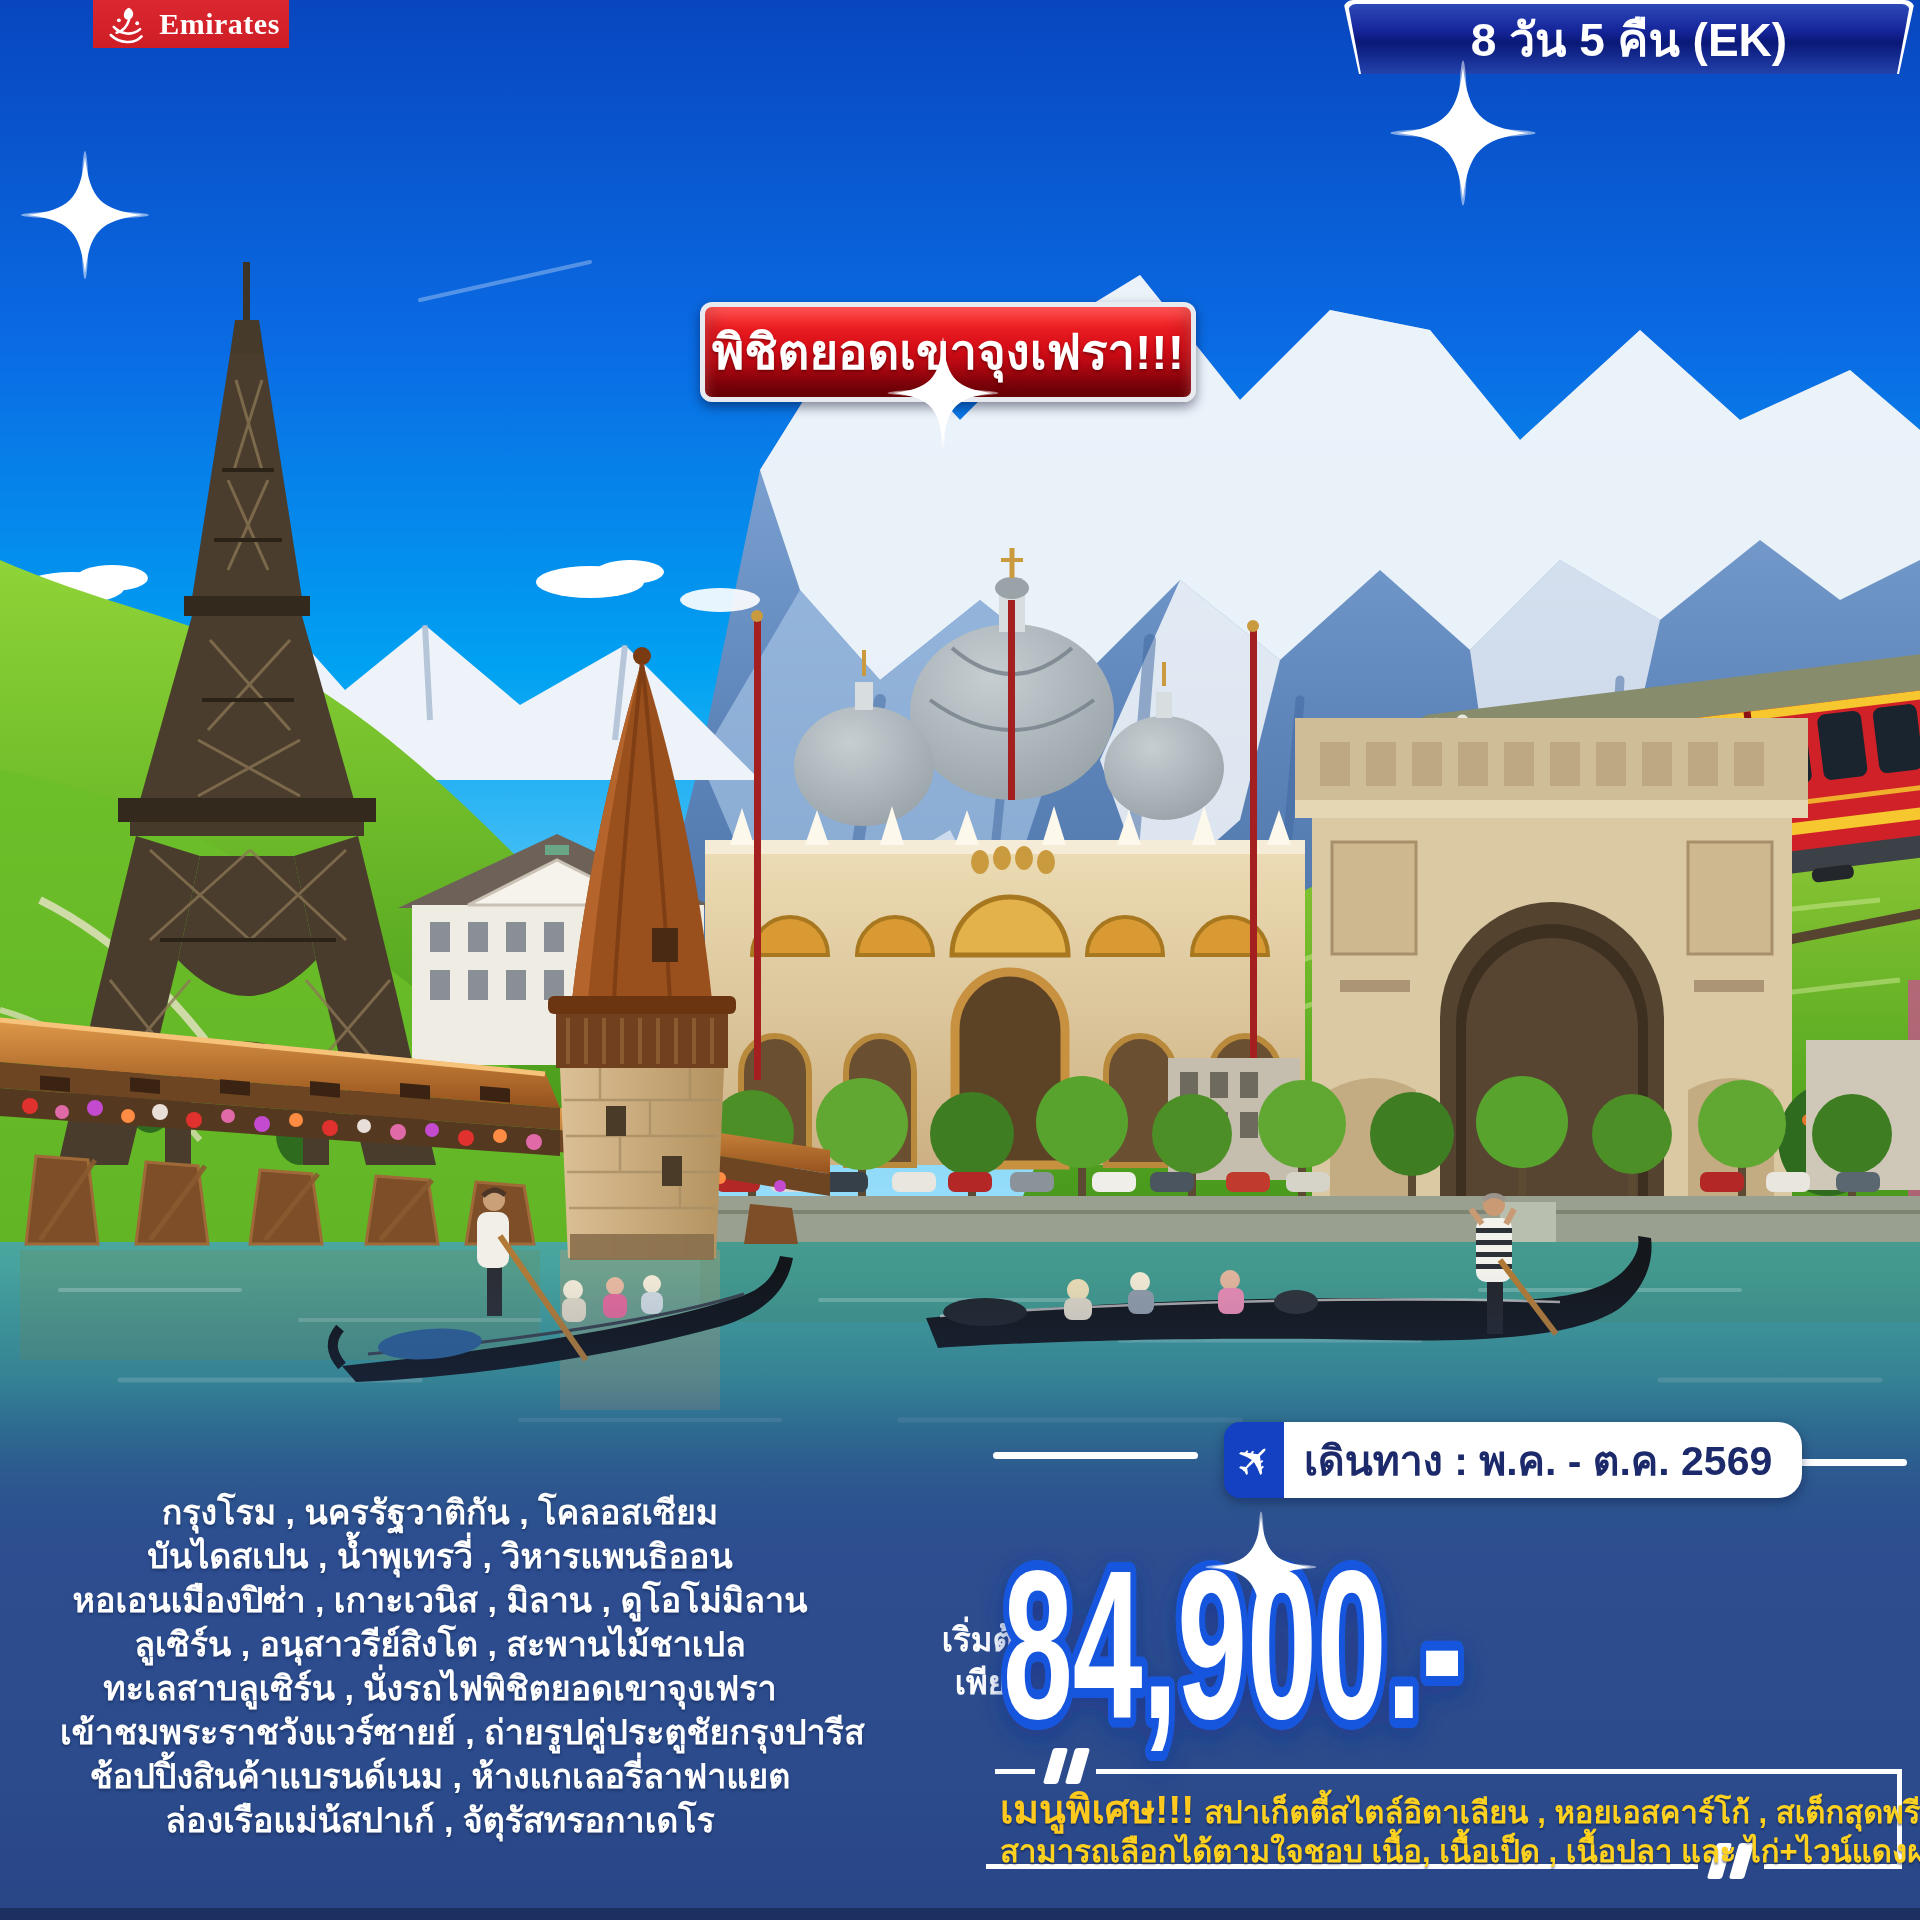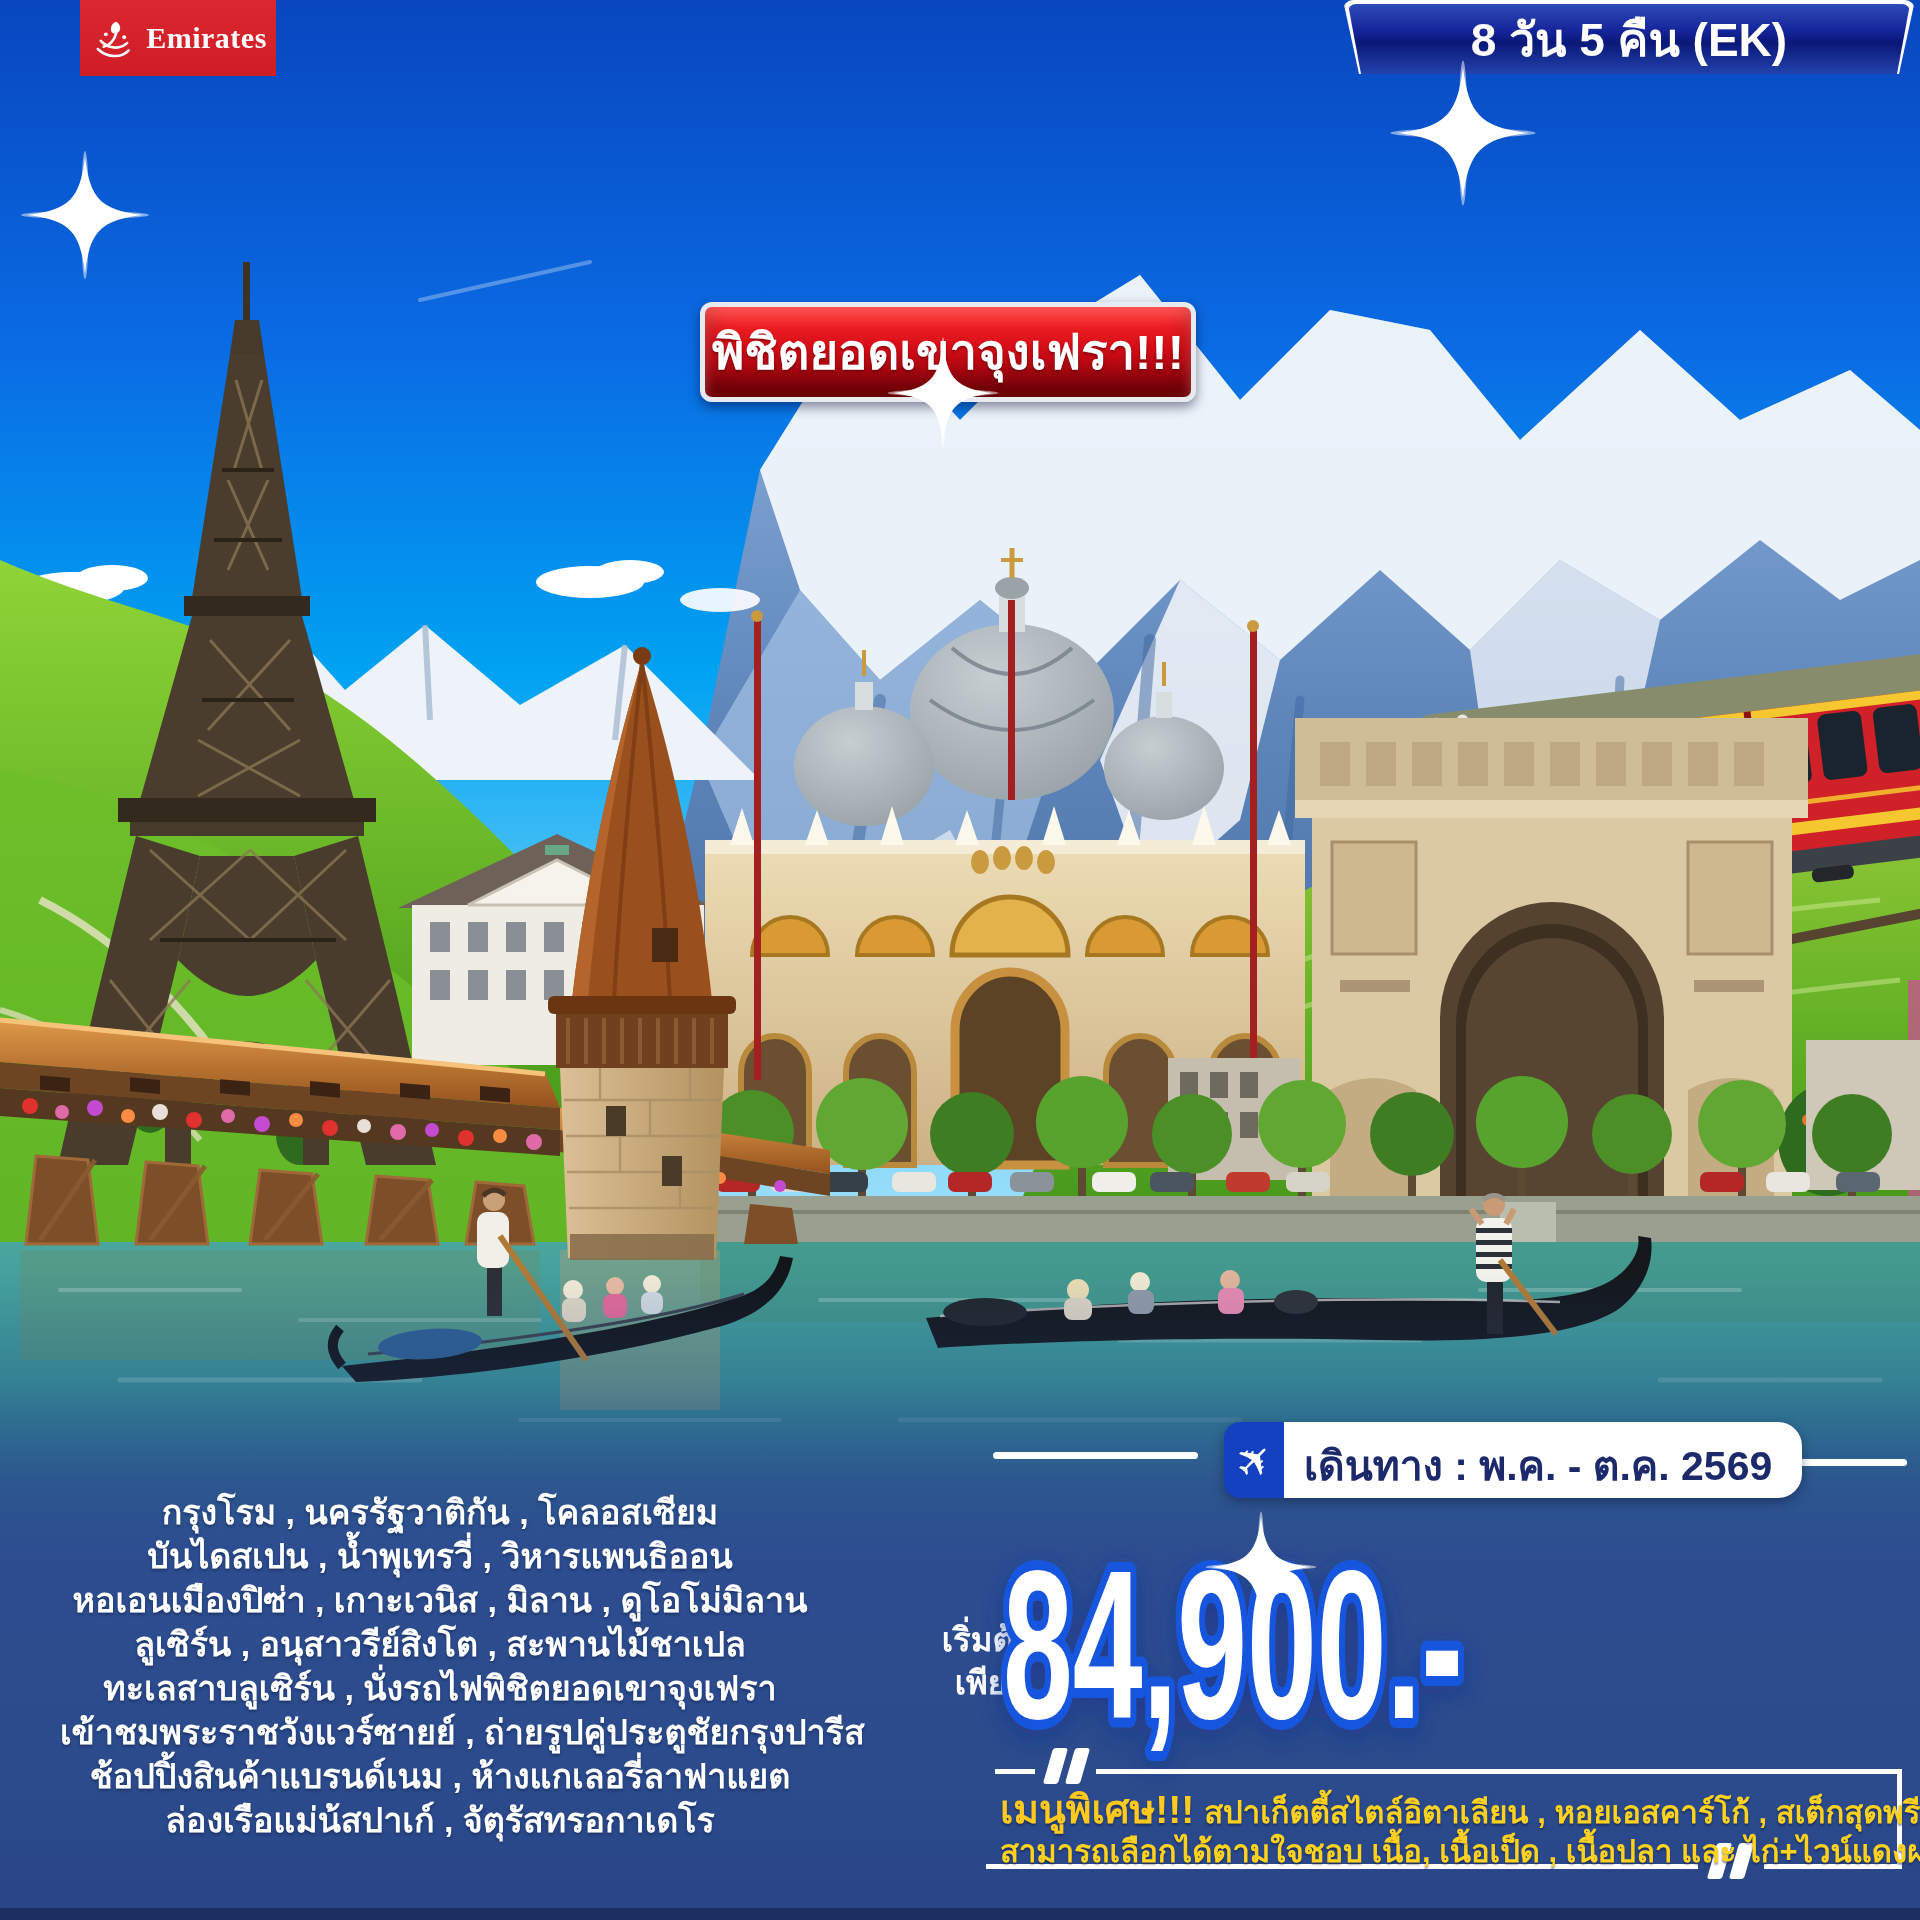--- a/index.html
+++ b/index.html
@@ -6,21 +6,21 @@
   .poster{position:relative;width:1920px;height:1920px;overflow:hidden;
           font-family:"Liberation Sans",sans-serif;background:#0846bf;}
   .abs{position:absolute;}
   #scene{position:absolute;left:0;top:0;z-index:1;}
   #bottom-panel{position:absolute;left:0;top:1270px;width:1920px;height:650px;z-index:5;pointer-events:none;
     background:linear-gradient(180deg,rgba(45,77,144,0) 0%,rgba(45,77,144,.22) 17%,rgba(45,77,144,.78) 32%,
                #2d4d90 44%,#2b4b8c 78%,#294687 100%);}
   #bottom-strip{position:absolute;left:0;top:1908px;width:1920px;height:12px;background:#1b3060;z-index:6;}
 
   
-  #emirates-badge{left:80px;top:0;width:196px;height:76px;background:linear-gradient(#da2730,#cf1d26);
+  #emirates-badge{left:93px;top:0;width:196px;height:48px;background:linear-gradient(#da2730,#cf1d26);
     display:flex;align-items:center;justify-content:center;gap:13px;z-index:20;}
   #emirates-badge span{color:#fff;font-family:"Liberation Serif",serif;font-size:30px;font-weight:bold;letter-spacing:.5px;}
   #duration-badge{left:1343px;top:0;width:572px;height:74px;z-index:20;
     clip-path:polygon(0 0,100% 0,calc(100% - 16px) 100%,16px 100%);background:#fff;padding:0;
     display:flex;align-items:stretch;justify-content:stretch;border-radius:10px;}
   #duration-badge .inner{flex:1;margin:4px 5px 0 5px;clip-path:polygon(0 0,100% 0,calc(100% - 13px) 100%,13px 100%);
     background:linear-gradient(180deg,#2e4ab8 0%,#15259a 38%,#0a1878 55%,#2342ac 100%);
     display:flex;align-items:center;justify-content:center;border-radius:8px;}
   #duration-badge .inner span{color:#fff;font-size:46px;font-weight:bold;}
 
@@ -48,21 +48,21 @@
 
   
   .dash{background:#fff;border-radius:4px;z-index:20;}
   #dash-left{left:993px;top:1452px;width:205px;height:7px;}
   #dash-right{left:1665px;top:1459px;width:242px;height:7px;}
   #date-badge{left:1224px;top:1422px;height:76px;z-index:20;display:flex;align-items:stretch;
     filter:drop-shadow(0 4px 6px rgba(5,15,50,.4));}
   #date-badge .plane-box{width:60px;background:#1440c2;border-radius:16px 0 0 16px;
     display:flex;align-items:center;justify-content:center;}
   #date-badge .plane-box i{font-style:normal;color:#fff;font-size:44px;display:inline-block;transform:rotate(-45deg);}
-  #date-badge .pill{background:#fff;border-radius:0 24px 24px 0;display:flex;align-items:flex-end;
+  #date-badge .pill{background:#fff;border-radius:0 24px 24px 0;display:flex;align-items:center;
     padding:0 30px 0 20px;}
   #date-badge .pill span{color:#1c2a6b;font-size:41px;font-weight:bold;white-space:nowrap;}
 
   
   #price-prefix{left:933px;top:1618px;width:112px;z-index:20;text-align:center;color:#fff;
     font-size:33px;font-weight:bold;line-height:43px;}
   #price-svg{left:988px;top:1520px;width:490px;height:240px;z-index:20;overflow:visible;}
 
   
   .qline{background:#fff;z-index:20;}

